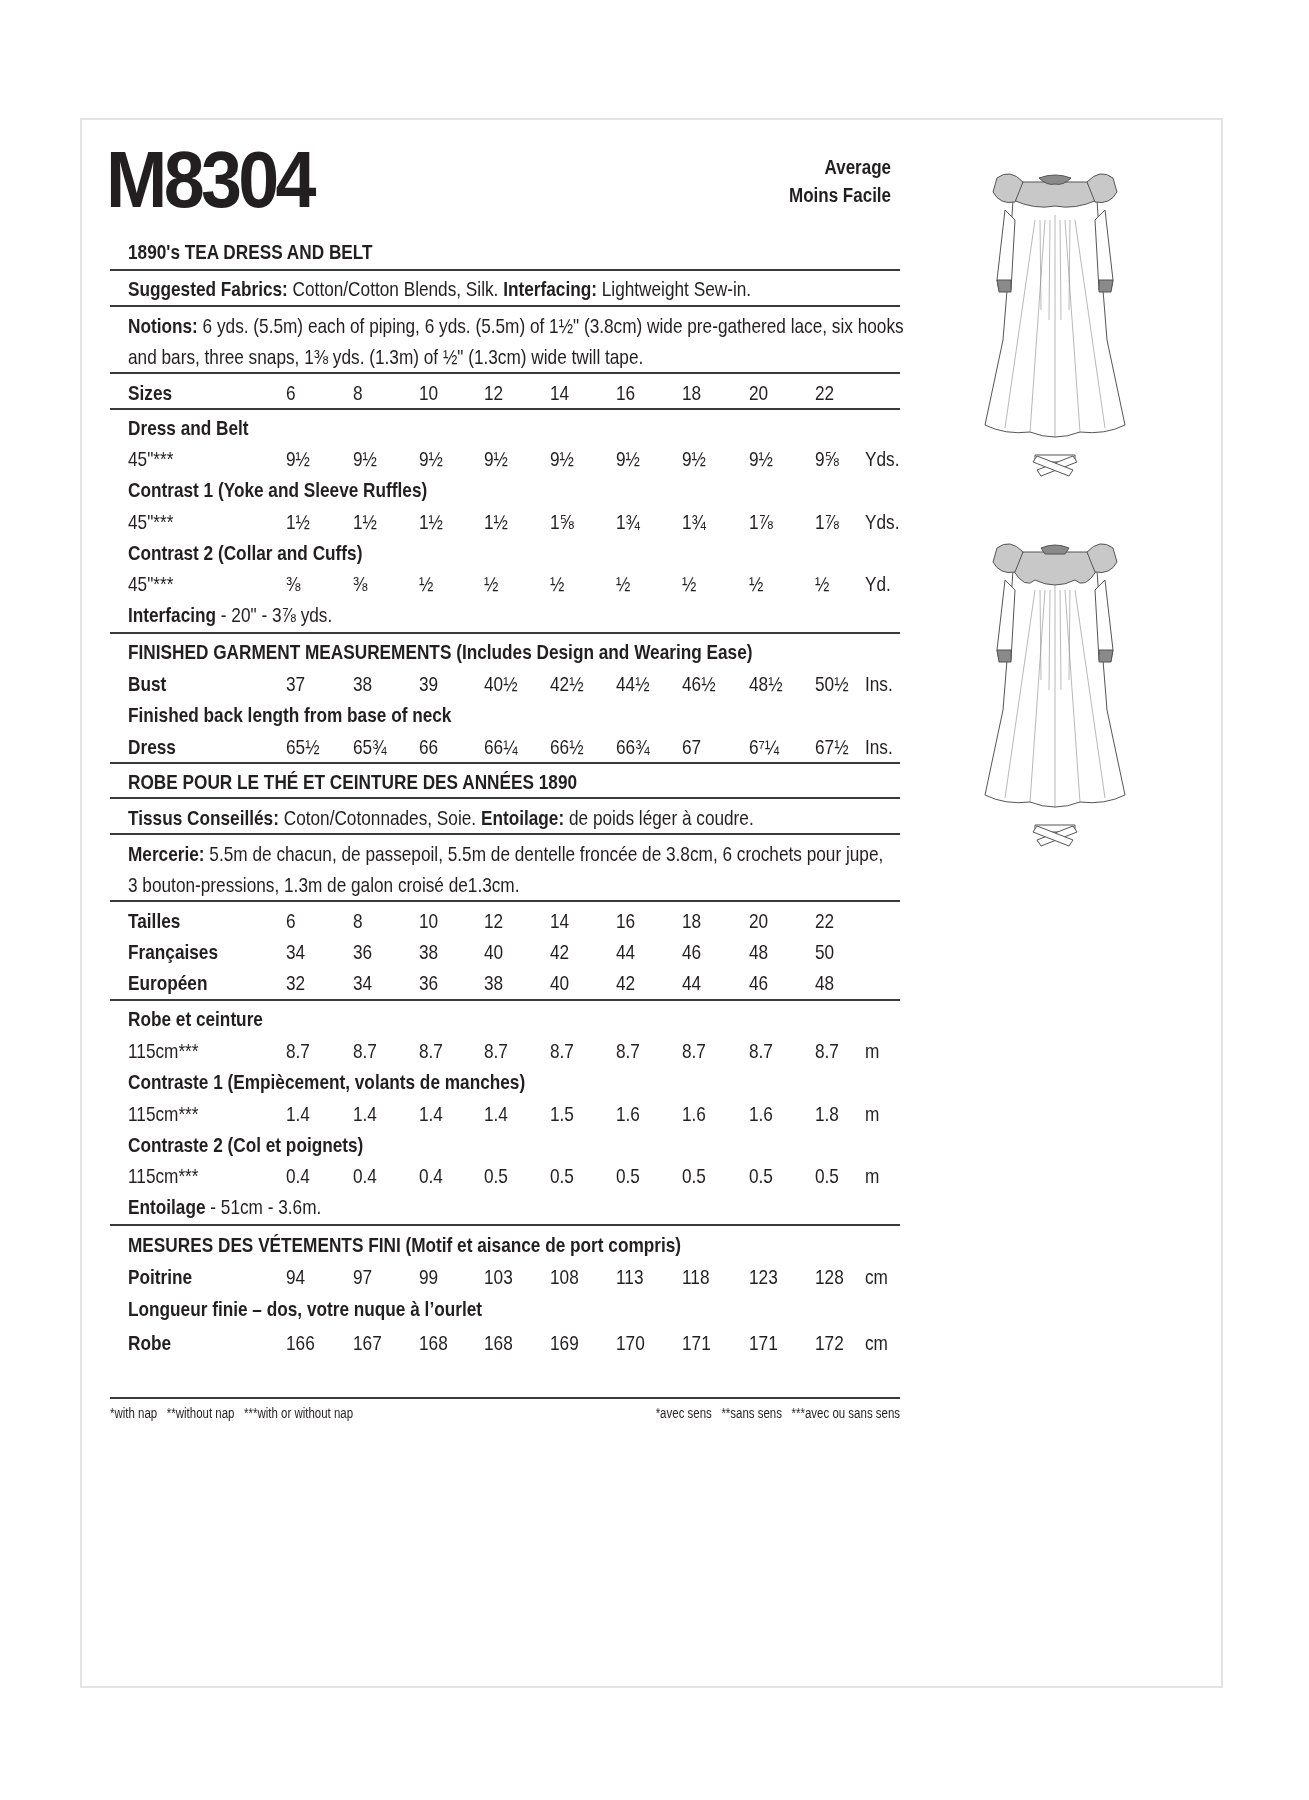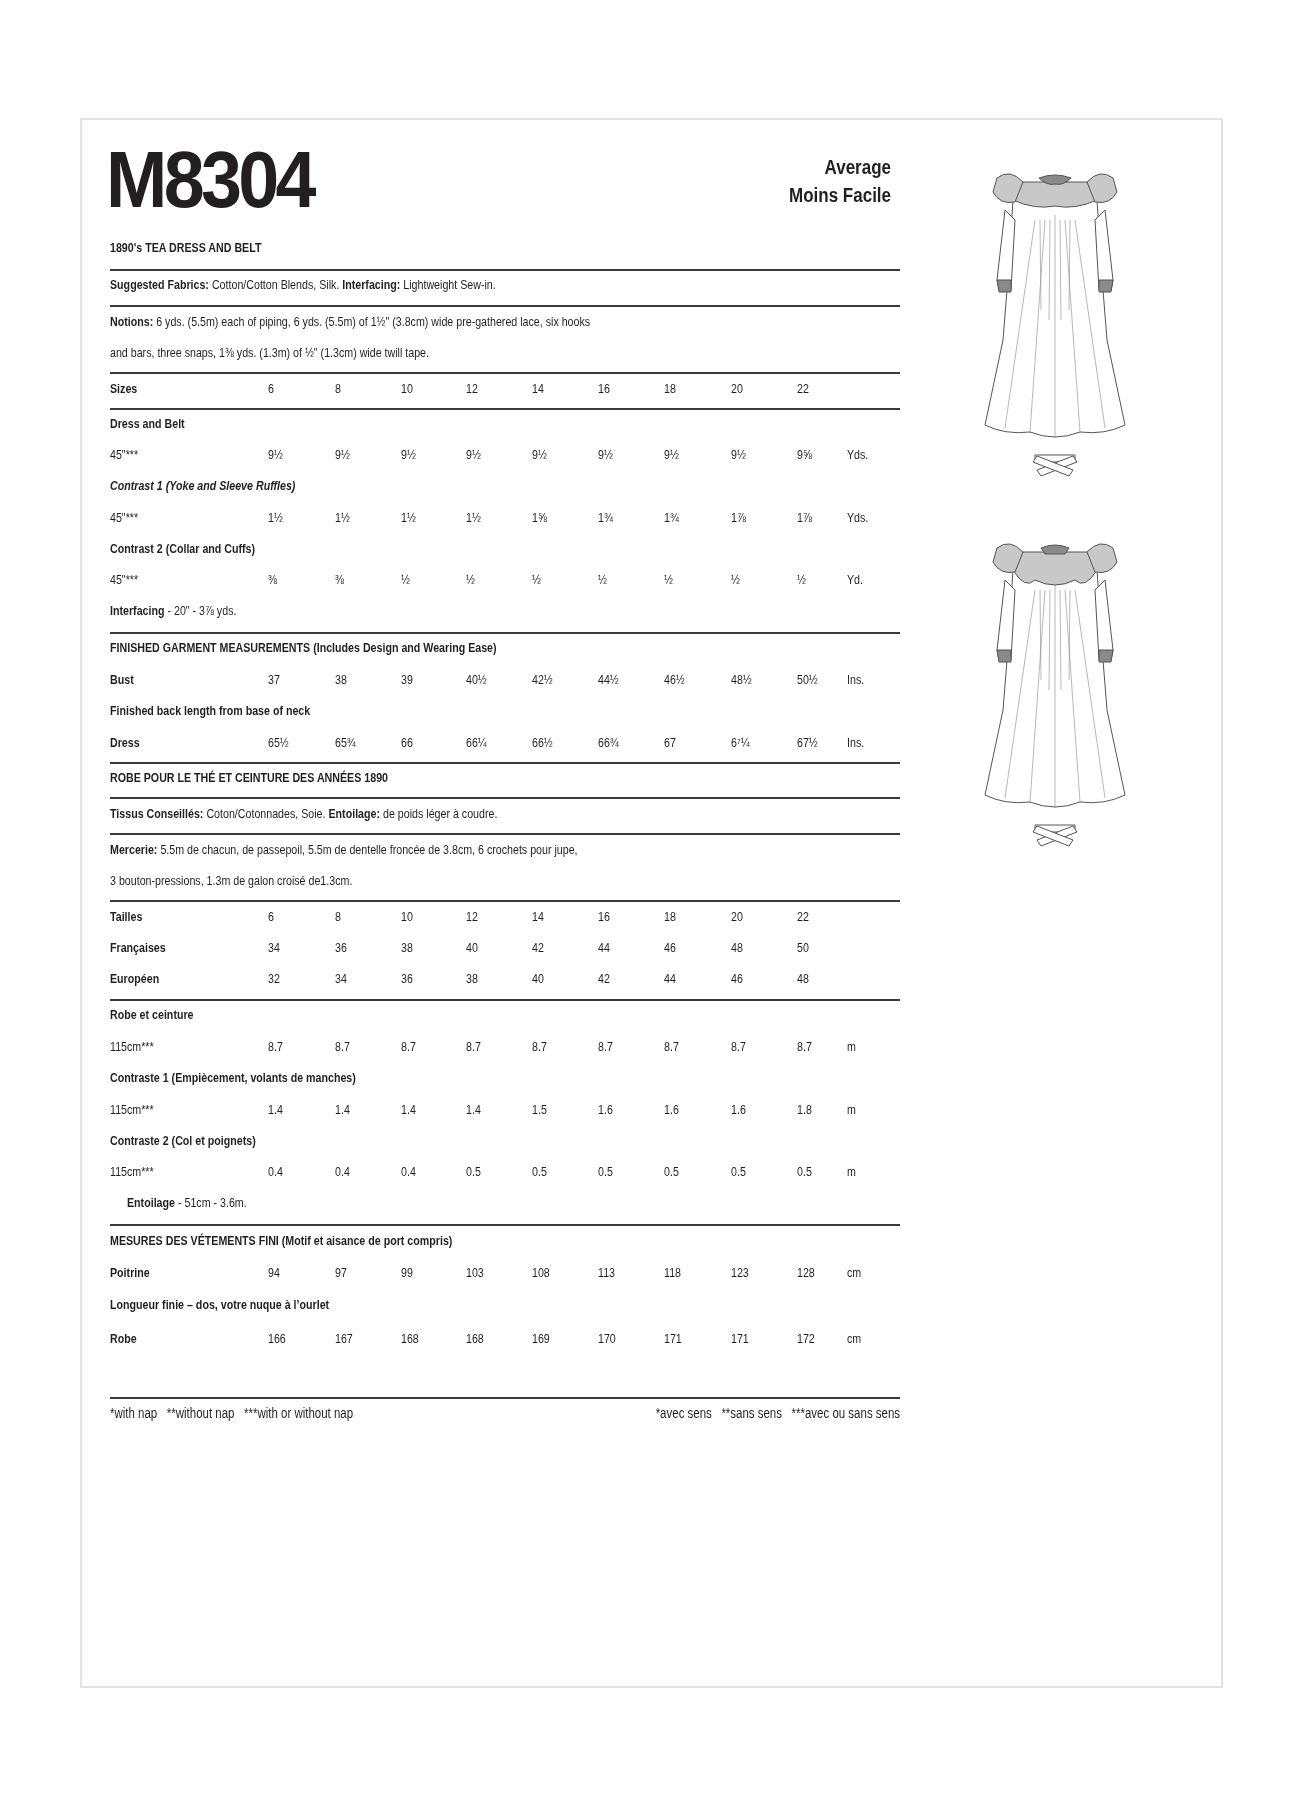--- a/index.html
+++ b/index.html
@@ -4,21 +4,21 @@
 <style>
   html, body { margin:0; padding:0; background:#ffffff; }
   body { width:1309px; height:1800px; position:relative; overflow:hidden;
          font-family:"Liberation Sans Narrow","Liberation Sans", sans-serif; color:#231f20; }
   .page-frame { position:absolute; left:80px; top:118px; width:1143px; height:1570px;
                 border:2px solid #e3e3e3; box-sizing:border-box; }
   .code { position:absolute; left:106px; top:140px; font-family:"Liberation Sans", sans-serif;
           font-weight:bold; font-size:80px; letter-spacing:-4px; line-height:1; transform:scaleX(0.92); transform-origin:left top; }
   .difficulty { position:absolute; right:418px; top:153px; text-align:right; font-weight:bold;
                 font-size:20px; line-height:28px; transform:scaleX(0.85); transform-origin:right top; }
-  .row { position:absolute; left:110px; width:790px; font-size:13px; white-space:nowrap; }
+  .row { position:absolute; left:128px; width:790px; font-size:21px; white-space:nowrap; }
   .cond { transform:scaleX(0.82); transform-origin:left top; display:inline-block; }
   .b { font-weight:bold; }
   .rule { position:absolute; left:110px; width:790px; height:0; border-top:2px solid #3a3a3a; }
   .cell { position:absolute; top:0; }
   .footnote { position:absolute; font-size:14px; white-space:nowrap; }
   .illus { position:absolute; }
 </style>
 </head>
 <body>
 
@@ -69,21 +69,21 @@
     <span class="cell cond" style="font-weight: normal; left: 225px;">9½</span>
     <span class="cell cond" style="font-weight: normal; left: 291px;">9½</span>
     <span class="cell cond" style="font-weight: normal; left: 356px;">9½</span>
     <span class="cell cond" style="font-weight: normal; left: 422px;">9½</span>
     <span class="cell cond" style="font-weight: normal; left: 488px;">9½</span>
     <span class="cell cond" style="font-weight: normal; left: 554px;">9½</span>
     <span class="cell cond" style="font-weight: normal; left: 621px;">9½</span>
     <span class="cell cond" style="font-weight: normal; left: 687px;">9⅝</span>
     <span class="cell cond" style="font-weight: normal; left: 737px;">Yds.</span>
   </div>
-<div class="row" style="top:478px;font-style:italic;"><span class="cond b">Contrast 1 (Yoke and Sleeve Ruffles)</span></div>
+<div class="row" style="top:478px;"><span class="cond b">Contrast 1 (Yoke and Sleeve Ruffles)</span></div>
 <div id="en-y1" class="row" style="top:510px;height:26px;">
     <span class="cell cond" style="font-weight: normal; left: 0px;">45"***</span>
     <span class="cell cond" style="font-weight: normal; left: 158px;">1½</span>
     <span class="cell cond" style="font-weight: normal; left: 225px;">1½</span>
     <span class="cell cond" style="font-weight: normal; left: 291px;">1½</span>
     <span class="cell cond" style="font-weight: normal; left: 356px;">1½</span>
     <span class="cell cond" style="font-weight: normal; left: 422px;">1⅝</span>
     <span class="cell cond" style="font-weight: normal; left: 488px;">1¾</span>
     <span class="cell cond" style="font-weight: normal; left: 554px;">1¾</span>
     <span class="cell cond" style="font-weight: normal; left: 621px;">1⅞</span>
@@ -232,21 +232,21 @@
     <span class="cell cond" style="font-weight: normal; left: 225px;">0.4</span>
     <span class="cell cond" style="font-weight: normal; left: 291px;">0.4</span>
     <span class="cell cond" style="font-weight: normal; left: 356px;">0.5</span>
     <span class="cell cond" style="font-weight: normal; left: 422px;">0.5</span>
     <span class="cell cond" style="font-weight: normal; left: 488px;">0.5</span>
     <span class="cell cond" style="font-weight: normal; left: 554px;">0.5</span>
     <span class="cell cond" style="font-weight: normal; left: 621px;">0.5</span>
     <span class="cell cond" style="font-weight: normal; left: 687px;">0.5</span>
     <span class="cell cond" style="font-weight: normal; left: 737px;">m</span>
   </div>
-<div class="row" style="top:1195px;margin-left:17px;">
+<div class="row" style="top:1195px;">
   <span class="cond"><span class="b">Entoilage</span><span> - 51cm - 3.6m.</span></span>
 </div>
 <div class="rule" style="top:1224px;"></div>
 
 <div class="row" style="top:1233px;">
   <span class="cond b"><span>MESURES DES VÉTEMENTS FINI</span><span> (Motif et aisance de port compris)</span></span>
 </div>
 <div id="fr-bust" class="row b" style="top:1265px;height:26px;">
     <span class="cell cond b" style="font-weight: bold; left: 0px;">Poitrine</span>
     <span class="cell cond" style="font-weight: normal; left: 158px;">94</span>

